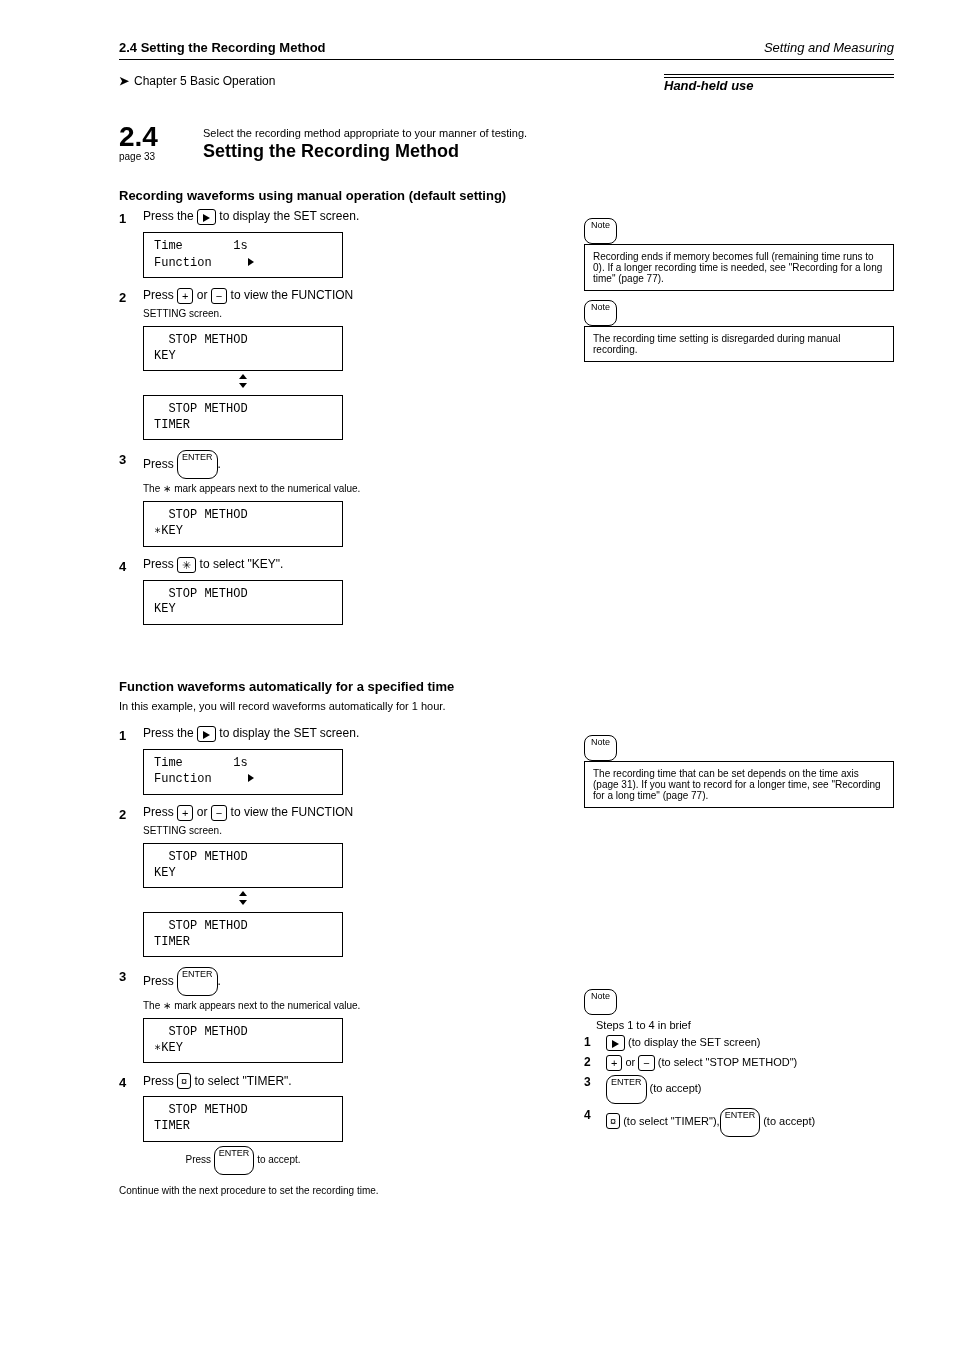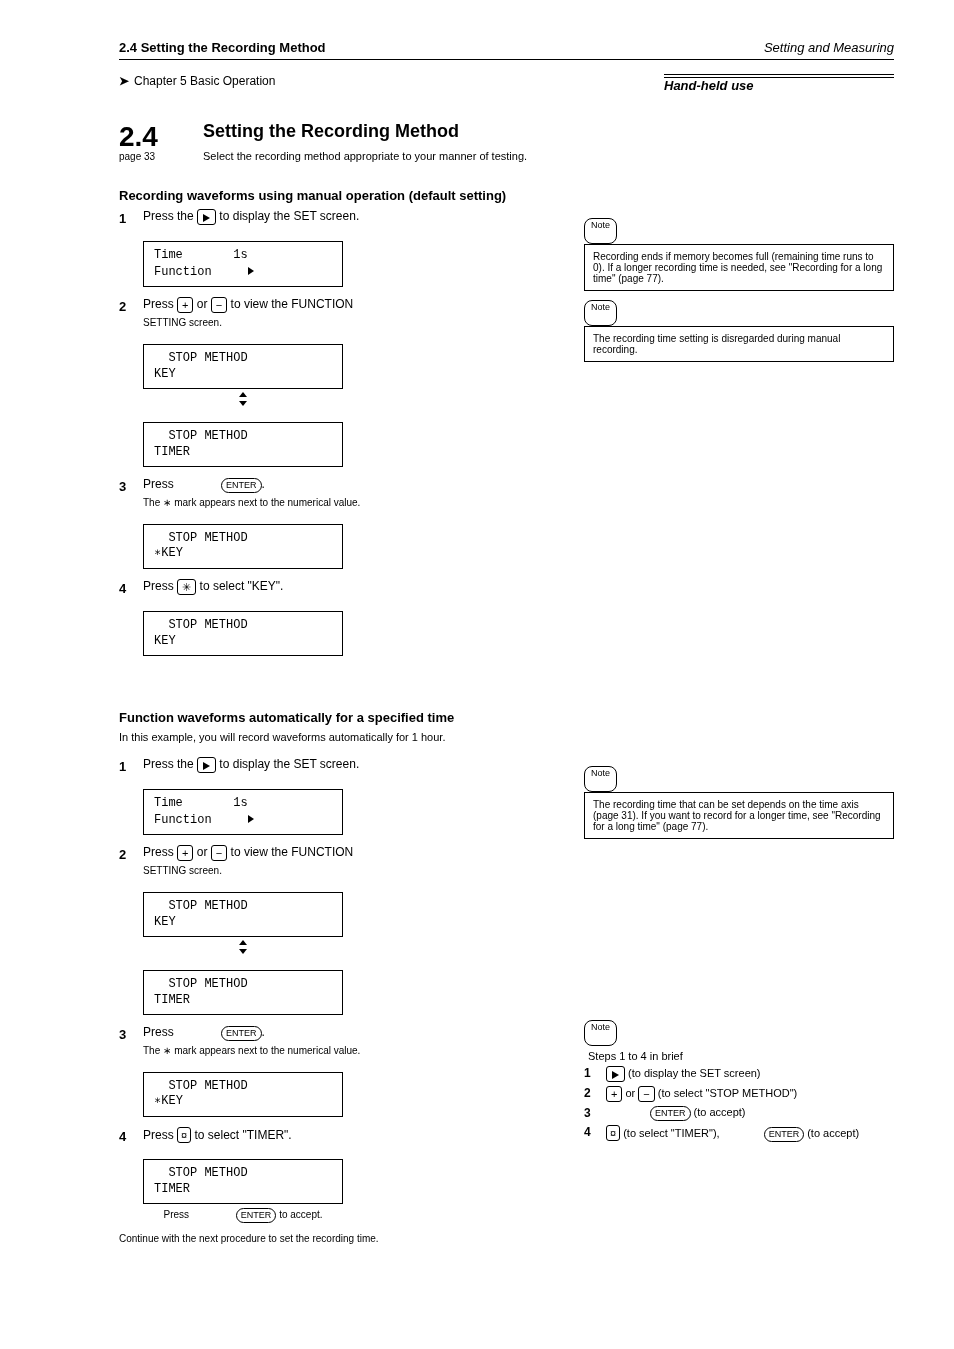--- a/index.html
+++ b/index.html
@@ -86,38 +86,38 @@
   .step-line1 { margin-bottom: 4px; }
   .small { font-size: 10px; }
   .display {
     border: 1px solid #000;
     width: 200px;
     padding: 6px 10px;
     font-family: "Courier New", monospace;
     font-size: 12px;
     line-height: 1.3;
     white-space: pre;
-    margin-top: 16px;
+    margin-top: 7px;
   }
   .display .tri { font-family: Arial; }
   .btn {
     display: inline-block;
     border: 1px solid #000;
     border-radius: 5px;
     padding: 0 4px;
     min-width: 16px;
     height: 16px;
     line-height: 14px;
     text-align: center;
     font-size: 11px;
     vertical-align: middle;
     position: relative;
   }
   .btn.square { border-radius: 3px; }
-  .btn.round { border-radius: 9px; min-width: 36px; height: 15px; line-height: 13px; font-size: 9px; margin-left: 44px; }
+  .btn.round { border-radius: 9px; min-width: 36px; height: 29px; line-height: 13px; font-size: 9px; }
   .play-icon {
     width: 0; height: 0;
     border-left: 7px solid #000;
     border-top: 4px solid transparent;
     border-bottom: 4px solid transparent;
     display: inline-block;
     vertical-align: middle;
     margin: 0 1px;
   }
   .tri-small {
@@ -195,22 +195,22 @@
       <span>Hand-held use</span>
     </div>
   </div>
 
   <div style="display:flex; gap:14px; margin-top:26px; align-items:flex-end;">
     <div style="width:70px;">
       <div style="font-size:28px;font-weight:bold;">2.4</div>
       <div style="font-size:10px;margin-top:-2px;">page <span>33</span></div>
     </div>
     <div style="flex:1;">
+      <div style="font-size:11px;margin-top:8px;">Select the recording method appropriate to your manner of testing.</div>
       <div style="font-size:18px;font-weight:bold;margin-top:2px;">Setting the Recording Method</div>
-      <div style="font-size:11px;margin-top:8px;">Select the recording method appropriate to your manner of testing.</div>
     </div>
   </div>
 
   <div class="section-title">Recording waveforms using manual operation (default setting)</div>
 
   <div class="two-col">
     <div class="col-left" id="secA-steps">
         <div class="step">
           <div class="step-num">1</div>
           <div class="step-body">
@@ -298,21 +298,21 @@
             <div class="display">  STOP METHOD
 TIMER</div>
             <div class="small" style="margin-top:4px;text-align:center;width:200px;">Press <span class="btn round">ENTER</span> to accept.</div>
           </div>
         </div>
         <div class="small" style="margin-top: 6px;">Continue with the next procedure to set the recording time.</div>
       </div>
     <div class="col-right" id="secB-right">
         <div class="note-wrap"><span class="note-lbl">Note</span><div class="note-box">The recording time that can be set depends on the time axis (page 31). If you want to record for a longer time, see "Recording for a long time" (page 77).</div></div>
         <div style="height: 180px;"></div>
-        <div><span class="note-lbl">Note</span><div style="font-size: 11px; margin: 4px 4px;">Steps 1 to 4 in brief</div><div class="short-steps">
+        <div><span class="note-lbl">Note</span><div style="font-size: 11px; margin: 4px 12px;">Steps 1 to 4 in brief</div><div class="short-steps">
             <div class="srow">
               <div class="snum">1</div>
               <div><span class="btn square"><span class="play-icon"></span></span> (to display the SET screen)</div>
             </div>
             <div class="srow">
               <div class="snum">2</div>
               <div><span class="btn square">+</span> or <span class="btn square">−</span> (to select "STOP METHOD")</div>
             </div>
             <div class="srow">
               <div class="snum">3</div>

